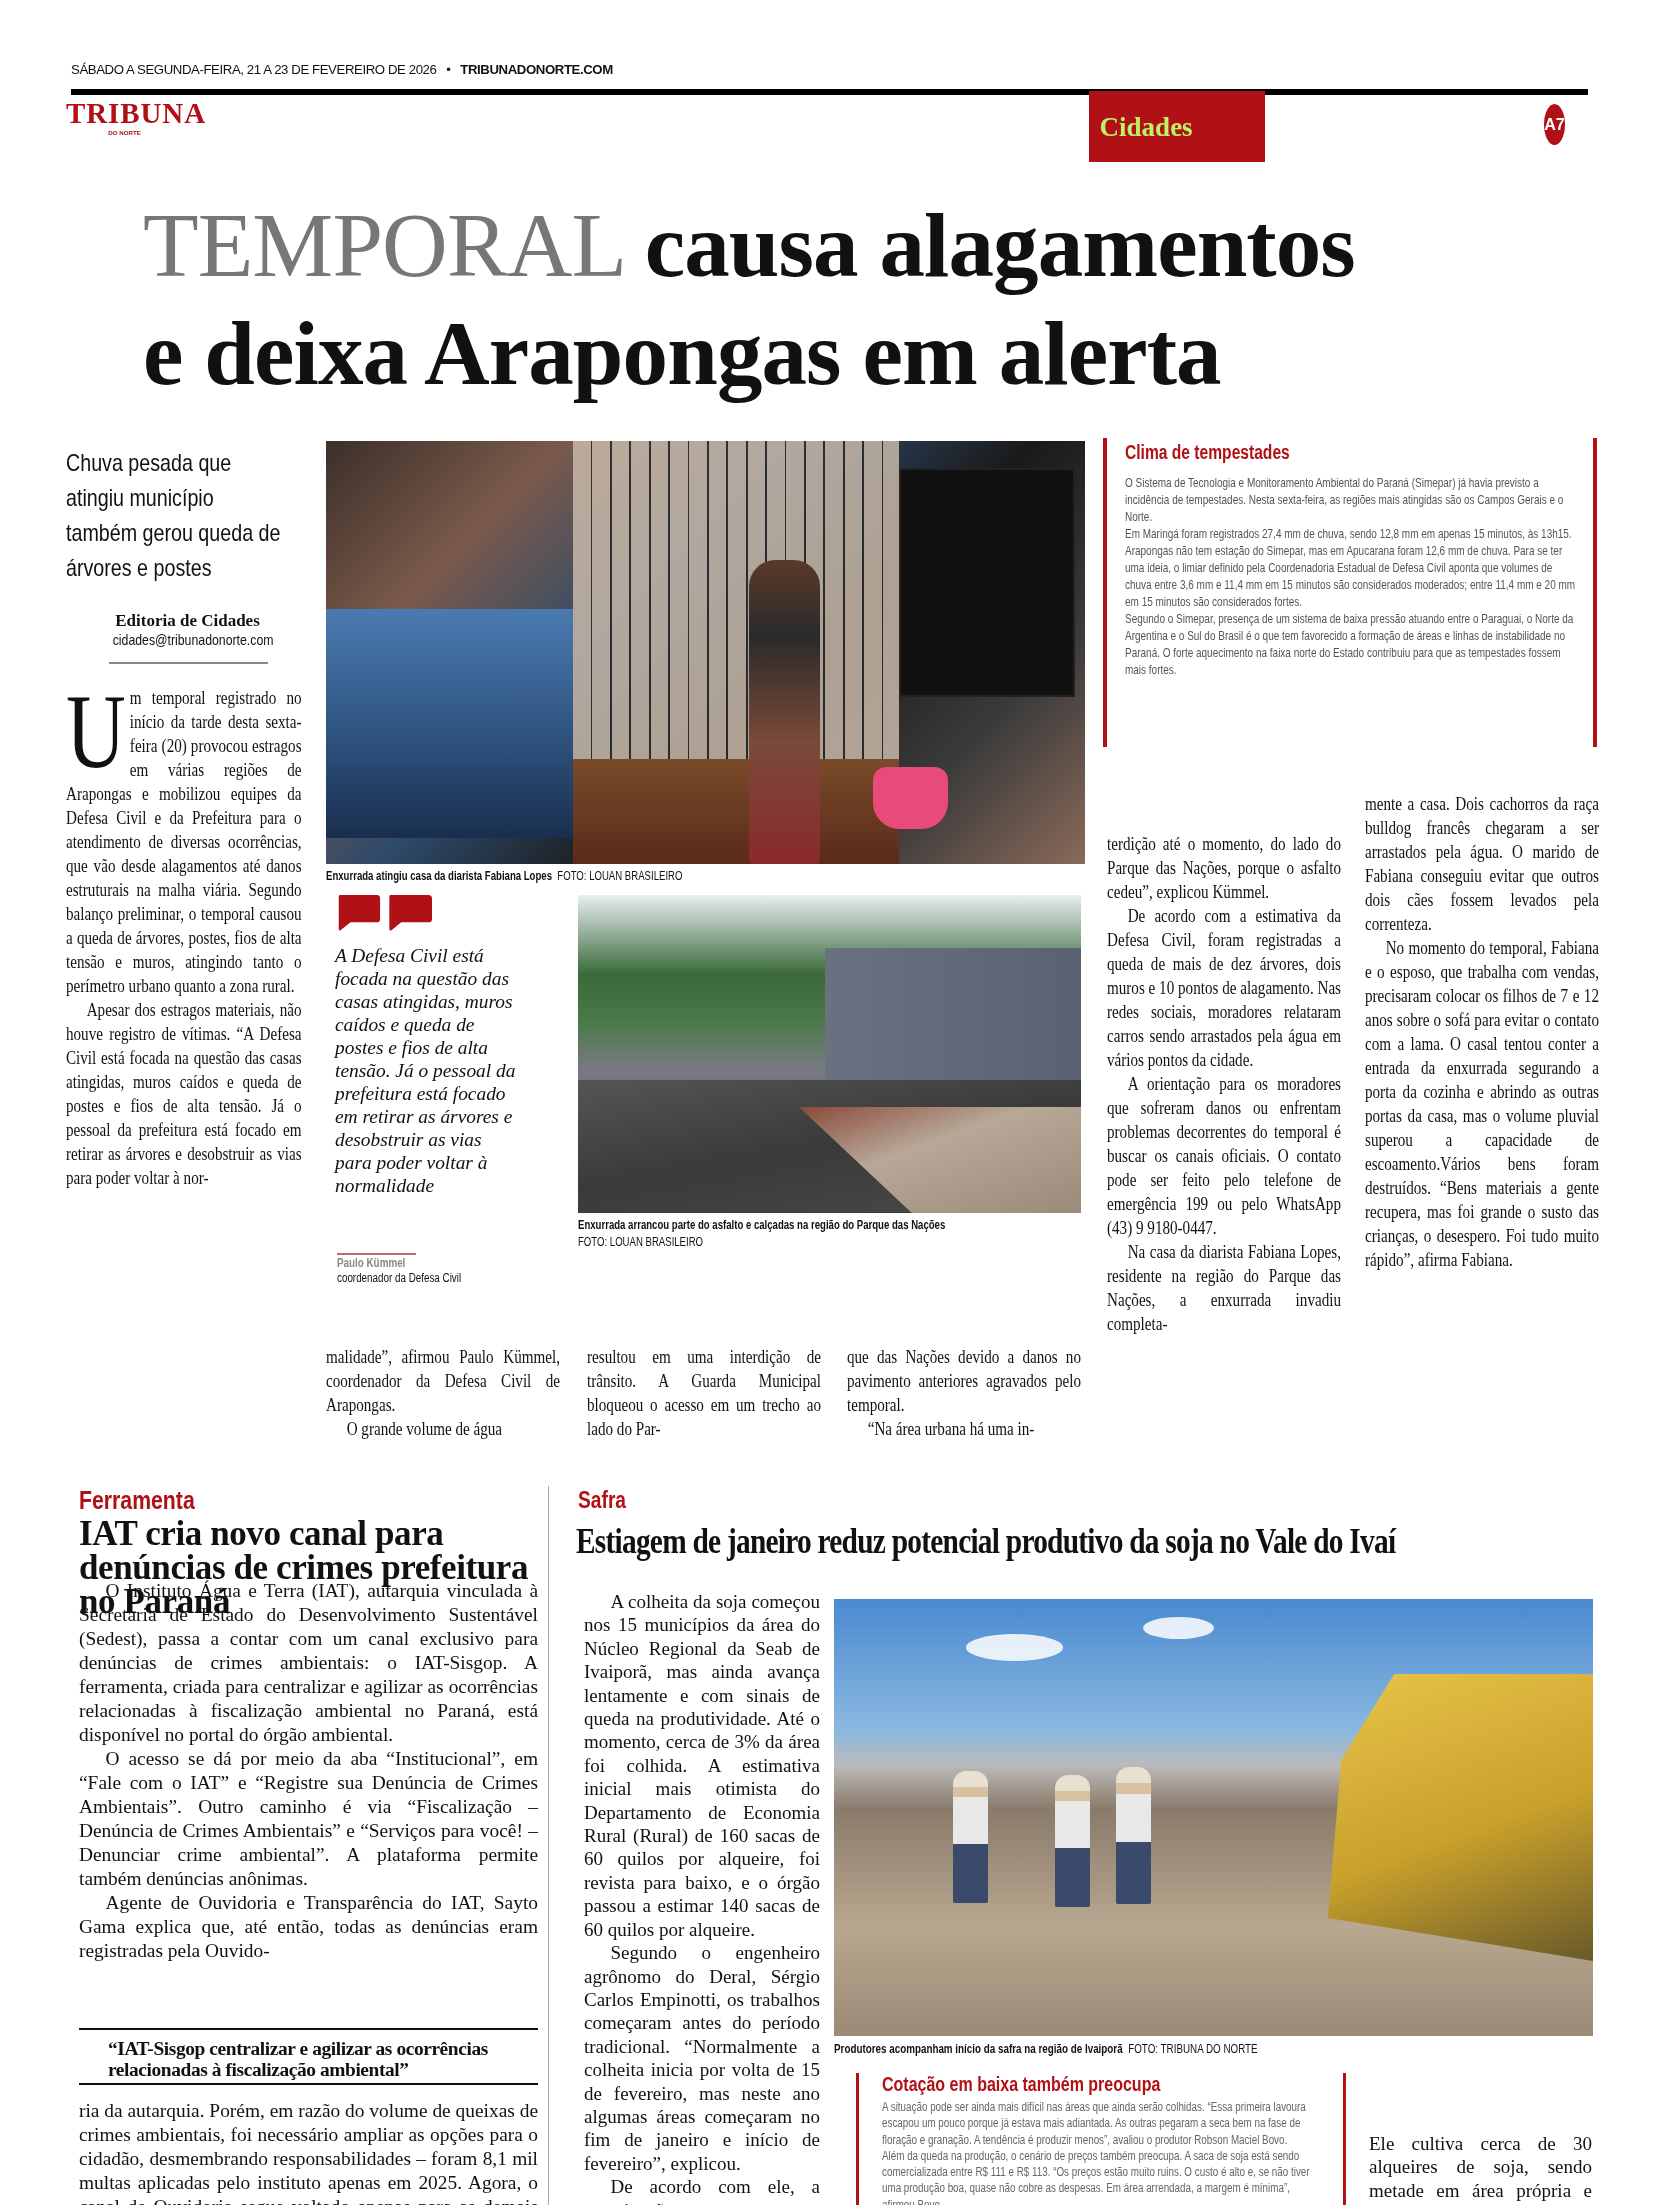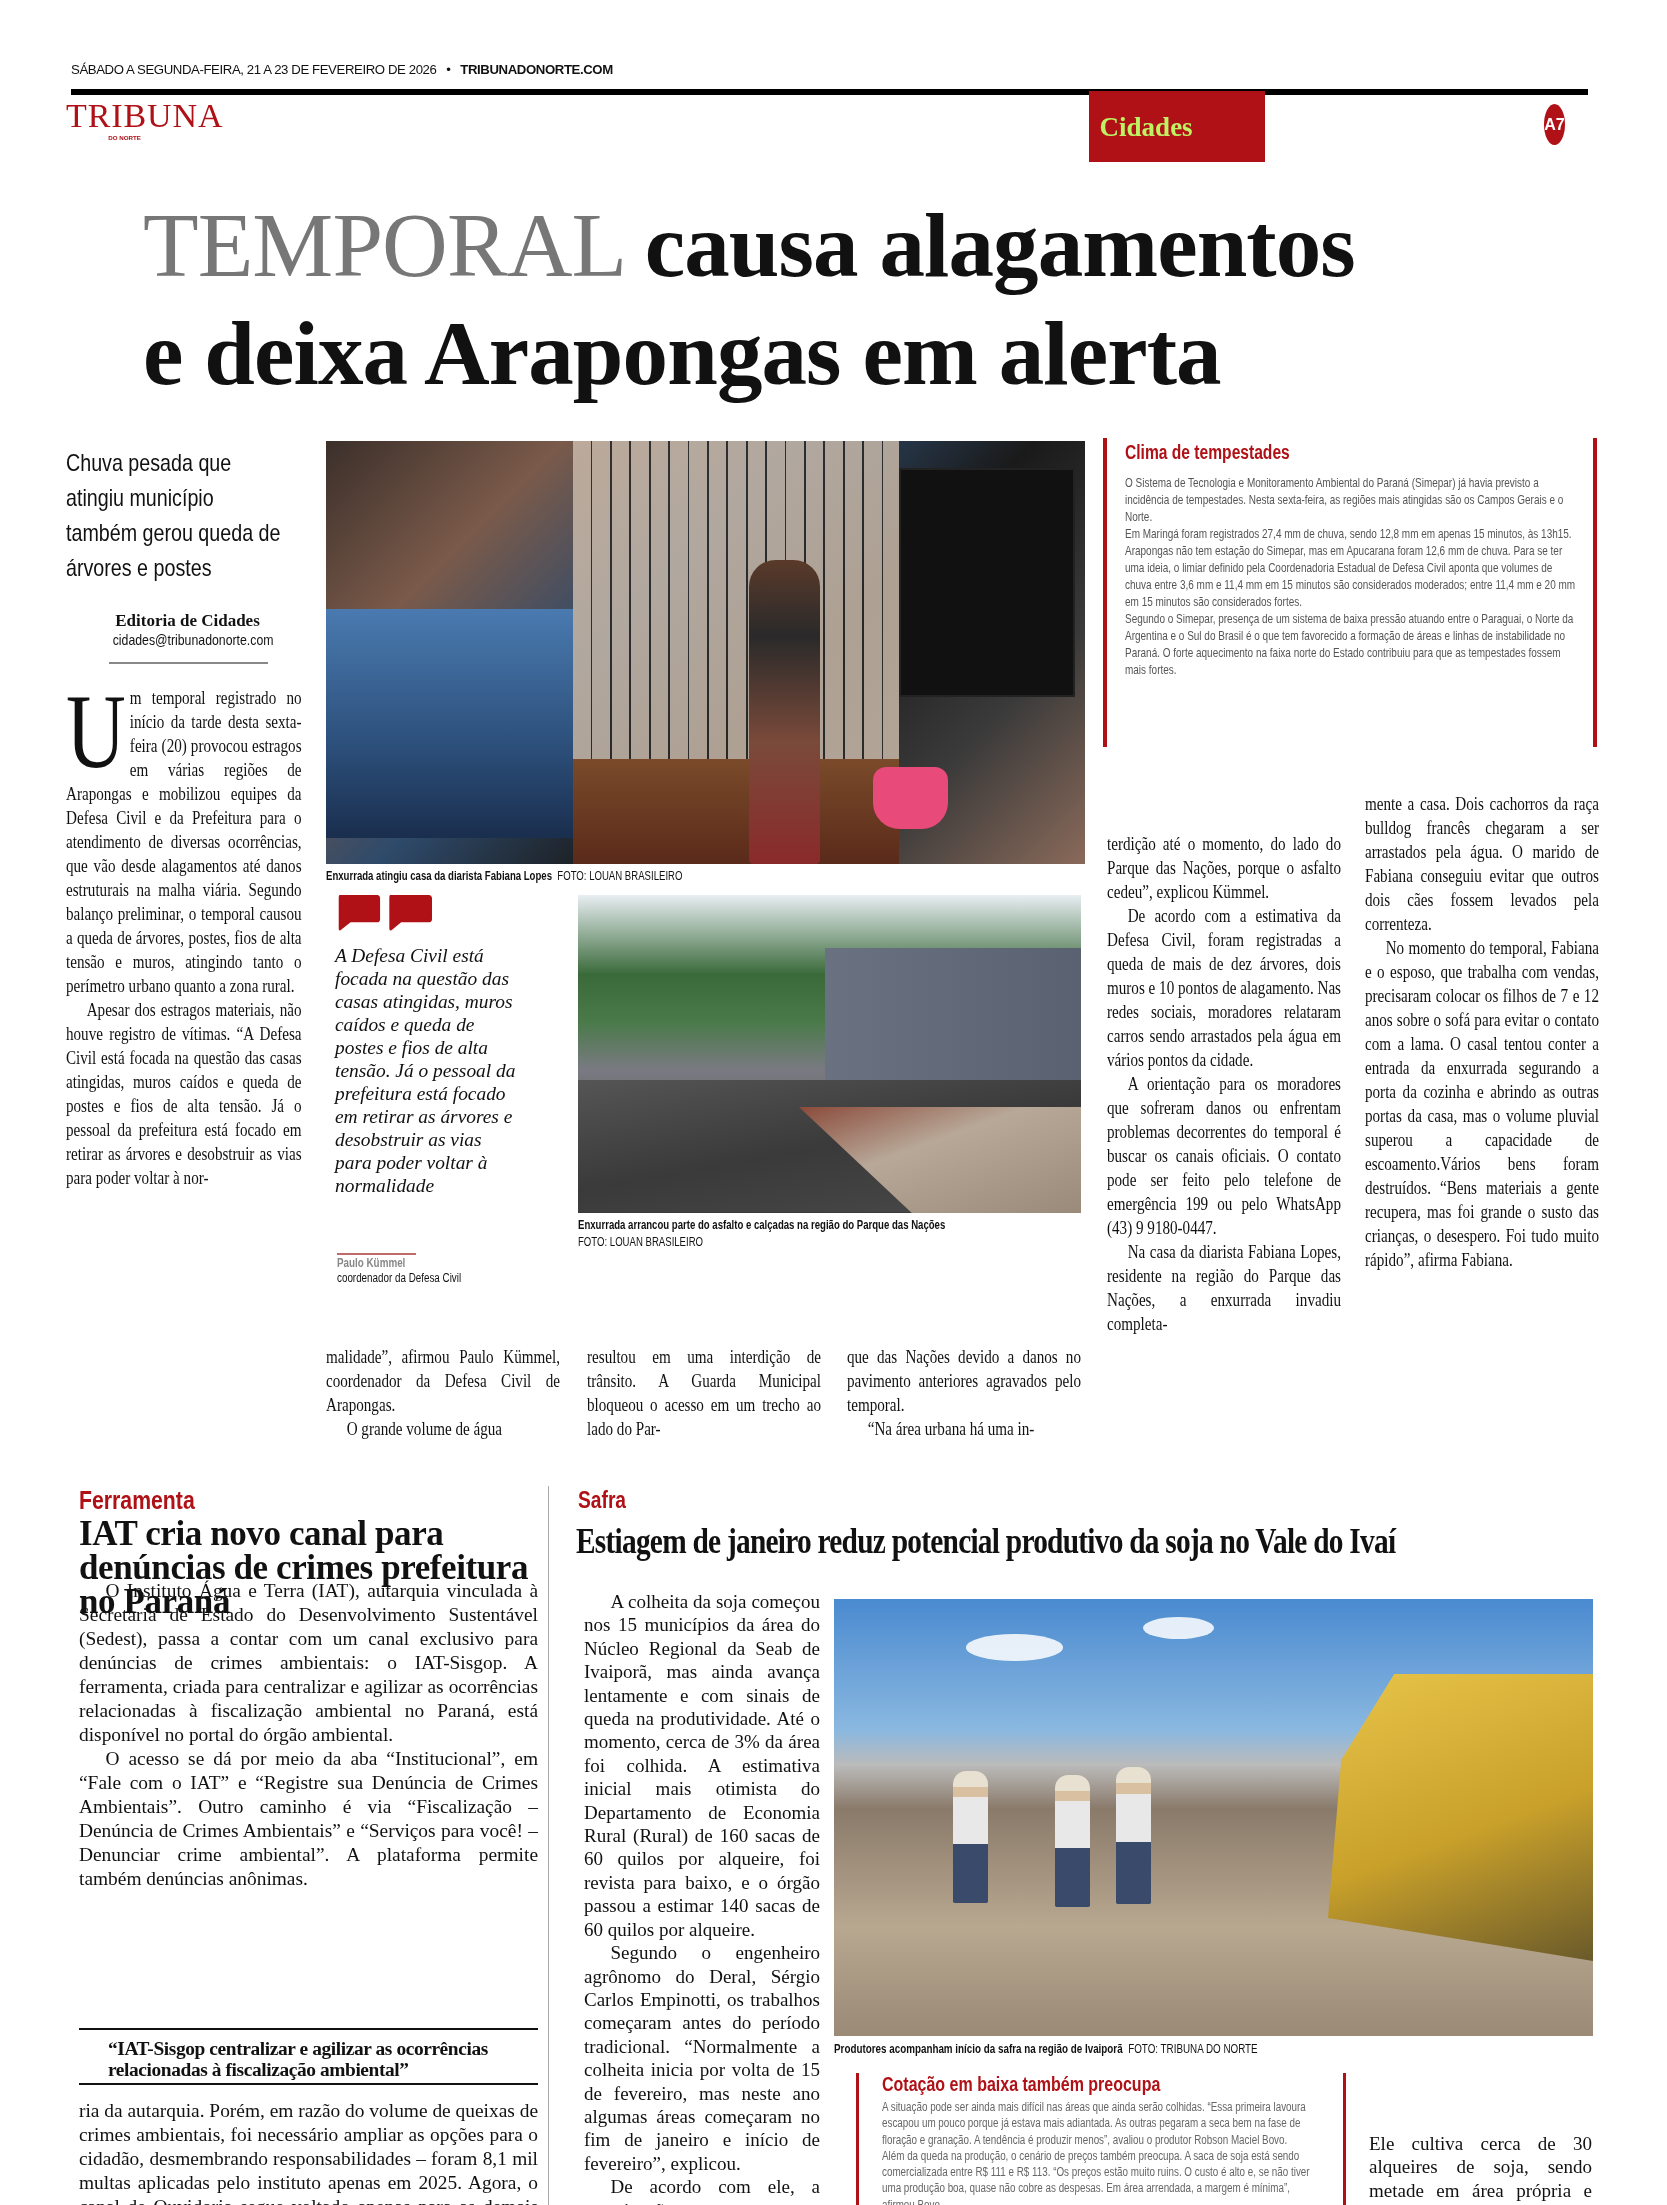--- a/index.html
+++ b/index.html
@@ -5,21 +5,21 @@
   * { box-sizing: border-box; margin: 0; padding: 0; }
   html, body { width: 1667px; height: 2840px; background: #ffffff; overflow: hidden; }
   body { position: relative; font-family: "Liberation Serif", serif; color: #111; }
   .abs { position: absolute; }
 
   
   #dateline { left: 71px; top: 62px; font-family: "Liberation Sans Narrow", "Liberation Sans", sans-serif; font-size: 13.2px; letter-spacing: -0.4px; }
   #dateline b { font-weight: 700; }
   #top-rule { left: 71px; top: 89px; width: 1517px; height: 6.2px; background: #000; }
   #logo { left: 66px; top: 99px; width: 75px; }
-  #logo .l1 { font-family: "Liberation Serif", serif; font-weight: 400; font-size: 34px; color: #b01116; letter-spacing: 0.9px; line-height: 1; }
+  #logo .l1 { font-family: "Liberation Serif", serif; font-weight: 700; font-size: 29px; color: #b01116; letter-spacing: 0.9px; line-height: 1; }
   #logo .l2 { font-family: "Liberation Sans", sans-serif; font-weight: 700; font-size: 6.2px; color: #b01116; text-align: right; margin-top: 0.9px; }
   #section-box { left: 1089px; top: 91px; width: 176px; height: 71px; background: #b01116; }
   #section-box span { position: absolute; left: 10.6px; top: 21px; color: #bef264; font-size: 27px; font-weight: 700; font-family: "Liberation Serif", serif; }
   #page-num { left: 1544px; top: 104px; width: 21px; height: 41px; border-radius: 50%; background: #b01116; color: #fff; font-family: "Liberation Sans", sans-serif; font-weight: 700; font-size: 16px; display: flex; align-items: center; justify-content: center; }
 
   
   #headline { left: 143px; top: 192px; font-size: 91px; line-height: 108px; letter-spacing: -0.9px; }
   #headline .kicker { color: #777; font-weight: 400; }
   #headline .rest { font-weight: 700; color: #111; }
 
@@ -213,20 +213,21 @@
   <p>Em Maringá foram registrados 27,4 mm de chuva, sendo 12,8 mm em apenas 15 minutos, às 13h15. Arapongas não tem estação do Simepar, mas em Apucarana foram 12,6 mm de chuva. Para se ter uma ideia, o limiar definido pela Coordenadoria Estadual de Defesa Civil aponta que volumes de chuva entre 3,6 mm e 11,4 mm em 15 minutos são considerados moderados; entre 11,4 mm e 20 mm em 15 minutos são considerados fortes.</p>
   <p>Segundo o Simepar, presença de um sistema de baixa pressão atuando entre o Paraguai, o Norte da Argentina e o Sul do Brasil é o que tem favorecido a formação de áreas e linhas de instabilidade no Paraná. O forte aquecimento na faixa norte do Estado contribuiu para que as tempestades fossem mais fortes.</p>
 </div>
 
 <div id="vrule" class="abs"></div>
 <div id="ferr-kicker" class="abs">Ferramenta</div>
 <div id="ferr-title" class="abs">IAT cria novo canal para denúncias de crimes prefeitura no Paraná</div>
 <div id="ferr-body1" class="abs body-col">
   <p>O Instituto Água e Terra (IAT), autarquia vinculada à Secretaria de Estado do Desenvolvimento Sustentável (Sedest), passa a contar com um canal exclusivo para denúncias de crimes ambientais: o IAT-Sisgop. A ferramenta, criada para centralizar e agilizar as ocorrências relacionadas à fiscalização ambiental no Paraná, está disponível no portal do órgão ambiental.</p>
   <p>O acesso se dá por meio da aba “Institucional”, em “Fale com o IAT” e “Registre sua Denúncia de Crimes Ambientais”. Outro caminho é via “Fiscalização – Denúncia de Crimes Ambientais” e “Serviços para você! – Denunciar crime ambiental”. A plataforma permite também denúncias anônimas.</p>
+  <p>Agente de Ouvidoria e Transparência do IAT, Sayto Gama explica que, até então, todas as denúncias eram registradas pela Ouvido-</p>
 </div>
 <div id="ferr-quote-top" class="abs"></div>
 <div id="ferr-quote" class="abs">“IAT-Sisgop centralizar e agilizar as ocorrências relacionadas à fiscalização ambiental”</div>
 <div id="ferr-quote-bot" class="abs"></div>
 <div id="ferr-body2" class="abs body-col">
   <p class="noind">ria da autarquia. Porém, em razão do volume de queixas de crimes ambientais, foi necessário ampliar as opções para o cidadão, desmembrando responsabilidades – foram 8,1 mil multas aplicadas pelo instituto apenas em 2025. Agora, o canal de Ouvidoria segue voltado apenas para as demais questões administrativas do órgão, como sugestões, elogios e reclamações.</p>
 
 </div>
 
 <div id="safra-kicker" class="abs">Safra</div>

